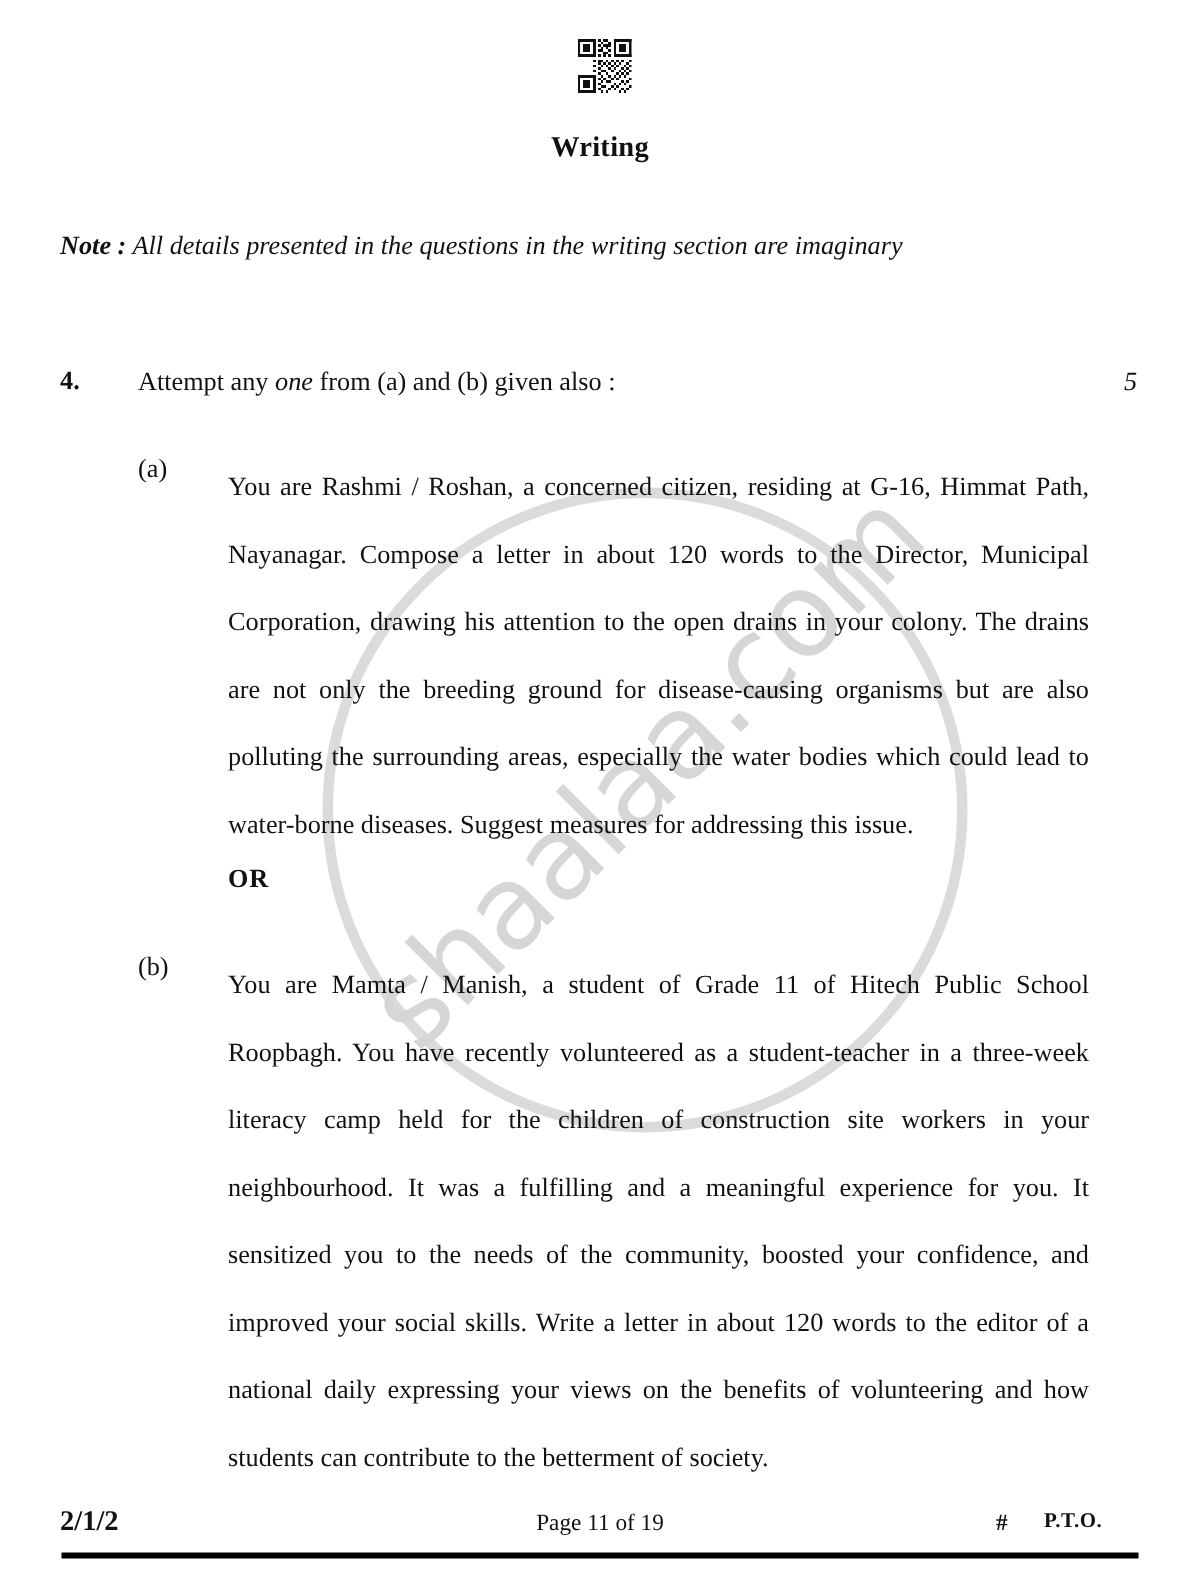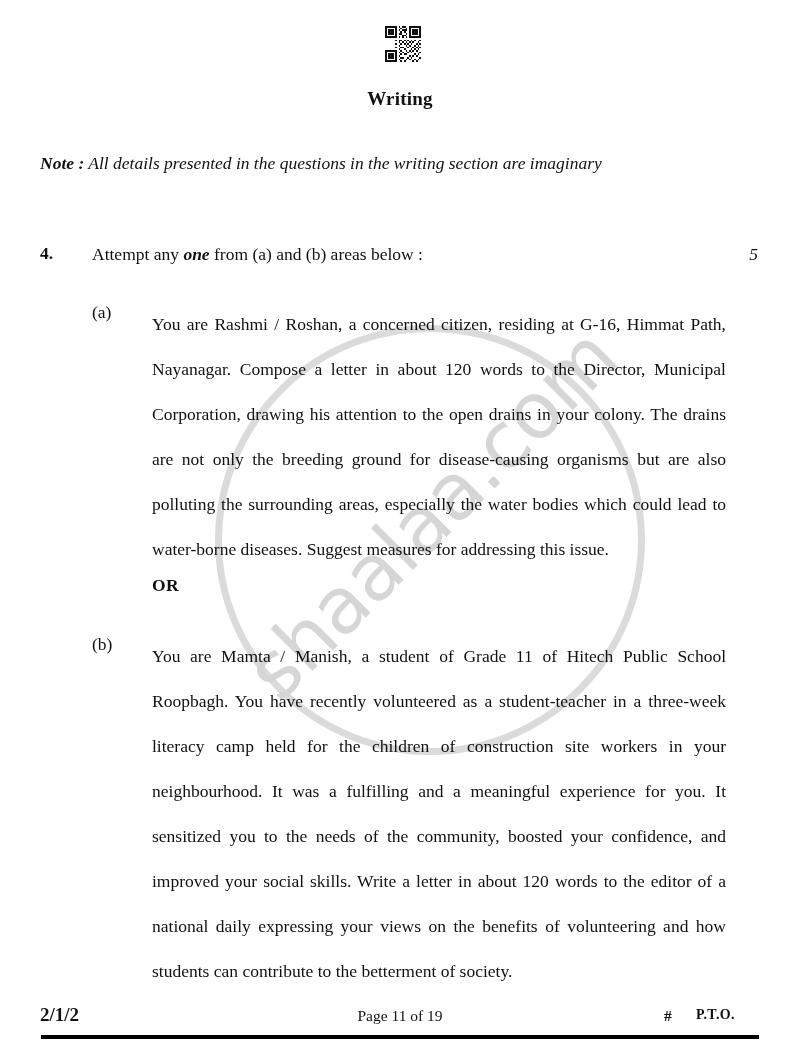--- a/index.html
+++ b/index.html
@@ -123,21 +123,21 @@
     font-size: 17.5px;
     font-weight: bold;
   }
   #q-stem {
     position: absolute;
     left: 92px;
     top: 244px;
     font-size: 17.5px;
   }
   #q-stem .emph {
-    font-weight: bold;
+    font-weight: normal;
     font-style: italic;
   }
   #q-marks {
     position: absolute;
     left: 700px;
     top: 244px;
     width: 58px;
     text-align: right;
     font-size: 17.5px;
     font-style: italic;
@@ -354,21 +354,21 @@
 
     <div id="section-title">Writing</div>
 
     <div id="note-block">
       <span class="note-label">Note :</span>
       <span>All details presented in the questions in the writing section are imaginary</span>
     </div>
 
     <div id="q-number">4.</div>
     <div id="q-stem">
-      <span>Attempt any </span><span class="emph">one</span><span> from (a) and (b) areas below :</span>
+      <span>Attempt any </span><span class="emph">one</span><span> from (a) and (b) given also :</span>
     </div>
     <div id="q-marks">5</div>
 
     <div class="part-label" id="part-a-label">(a)</div>
     <div class="part-body" id="part-a-body">You are Rashmi / Roshan, a concerned citizen, residing at G-16, Himmat Path, Nayanagar. Compose a letter in about 120 words to the Director, Municipal Corporation, drawing his attention to the open drains in your colony. The drains are not only the breeding ground for disease-causing organisms but are also polluting the surrounding areas, especially the water bodies which could lead to water-borne diseases. Suggest measures for addressing this issue.</div>
 
     <div id="or-divider">OR</div>
 
     <div class="part-label" id="part-b-label">(b)</div>
     <div class="part-body" id="part-b-body">You are Mamta / Manish, a student of Grade 11 of Hitech Public School Roopbagh. You have recently volunteered as a student-teacher in a three-week literacy camp held for the children of construction site workers in your neighbourhood. It was a fulfilling and a meaningful experience for you. It sensitized you to the needs of the community, boosted your confidence, and improved your social skills. Write a letter in about 120 words to the editor of a national daily expressing your views on the benefits of volunteering and how students can contribute to the betterment of society.</div>

